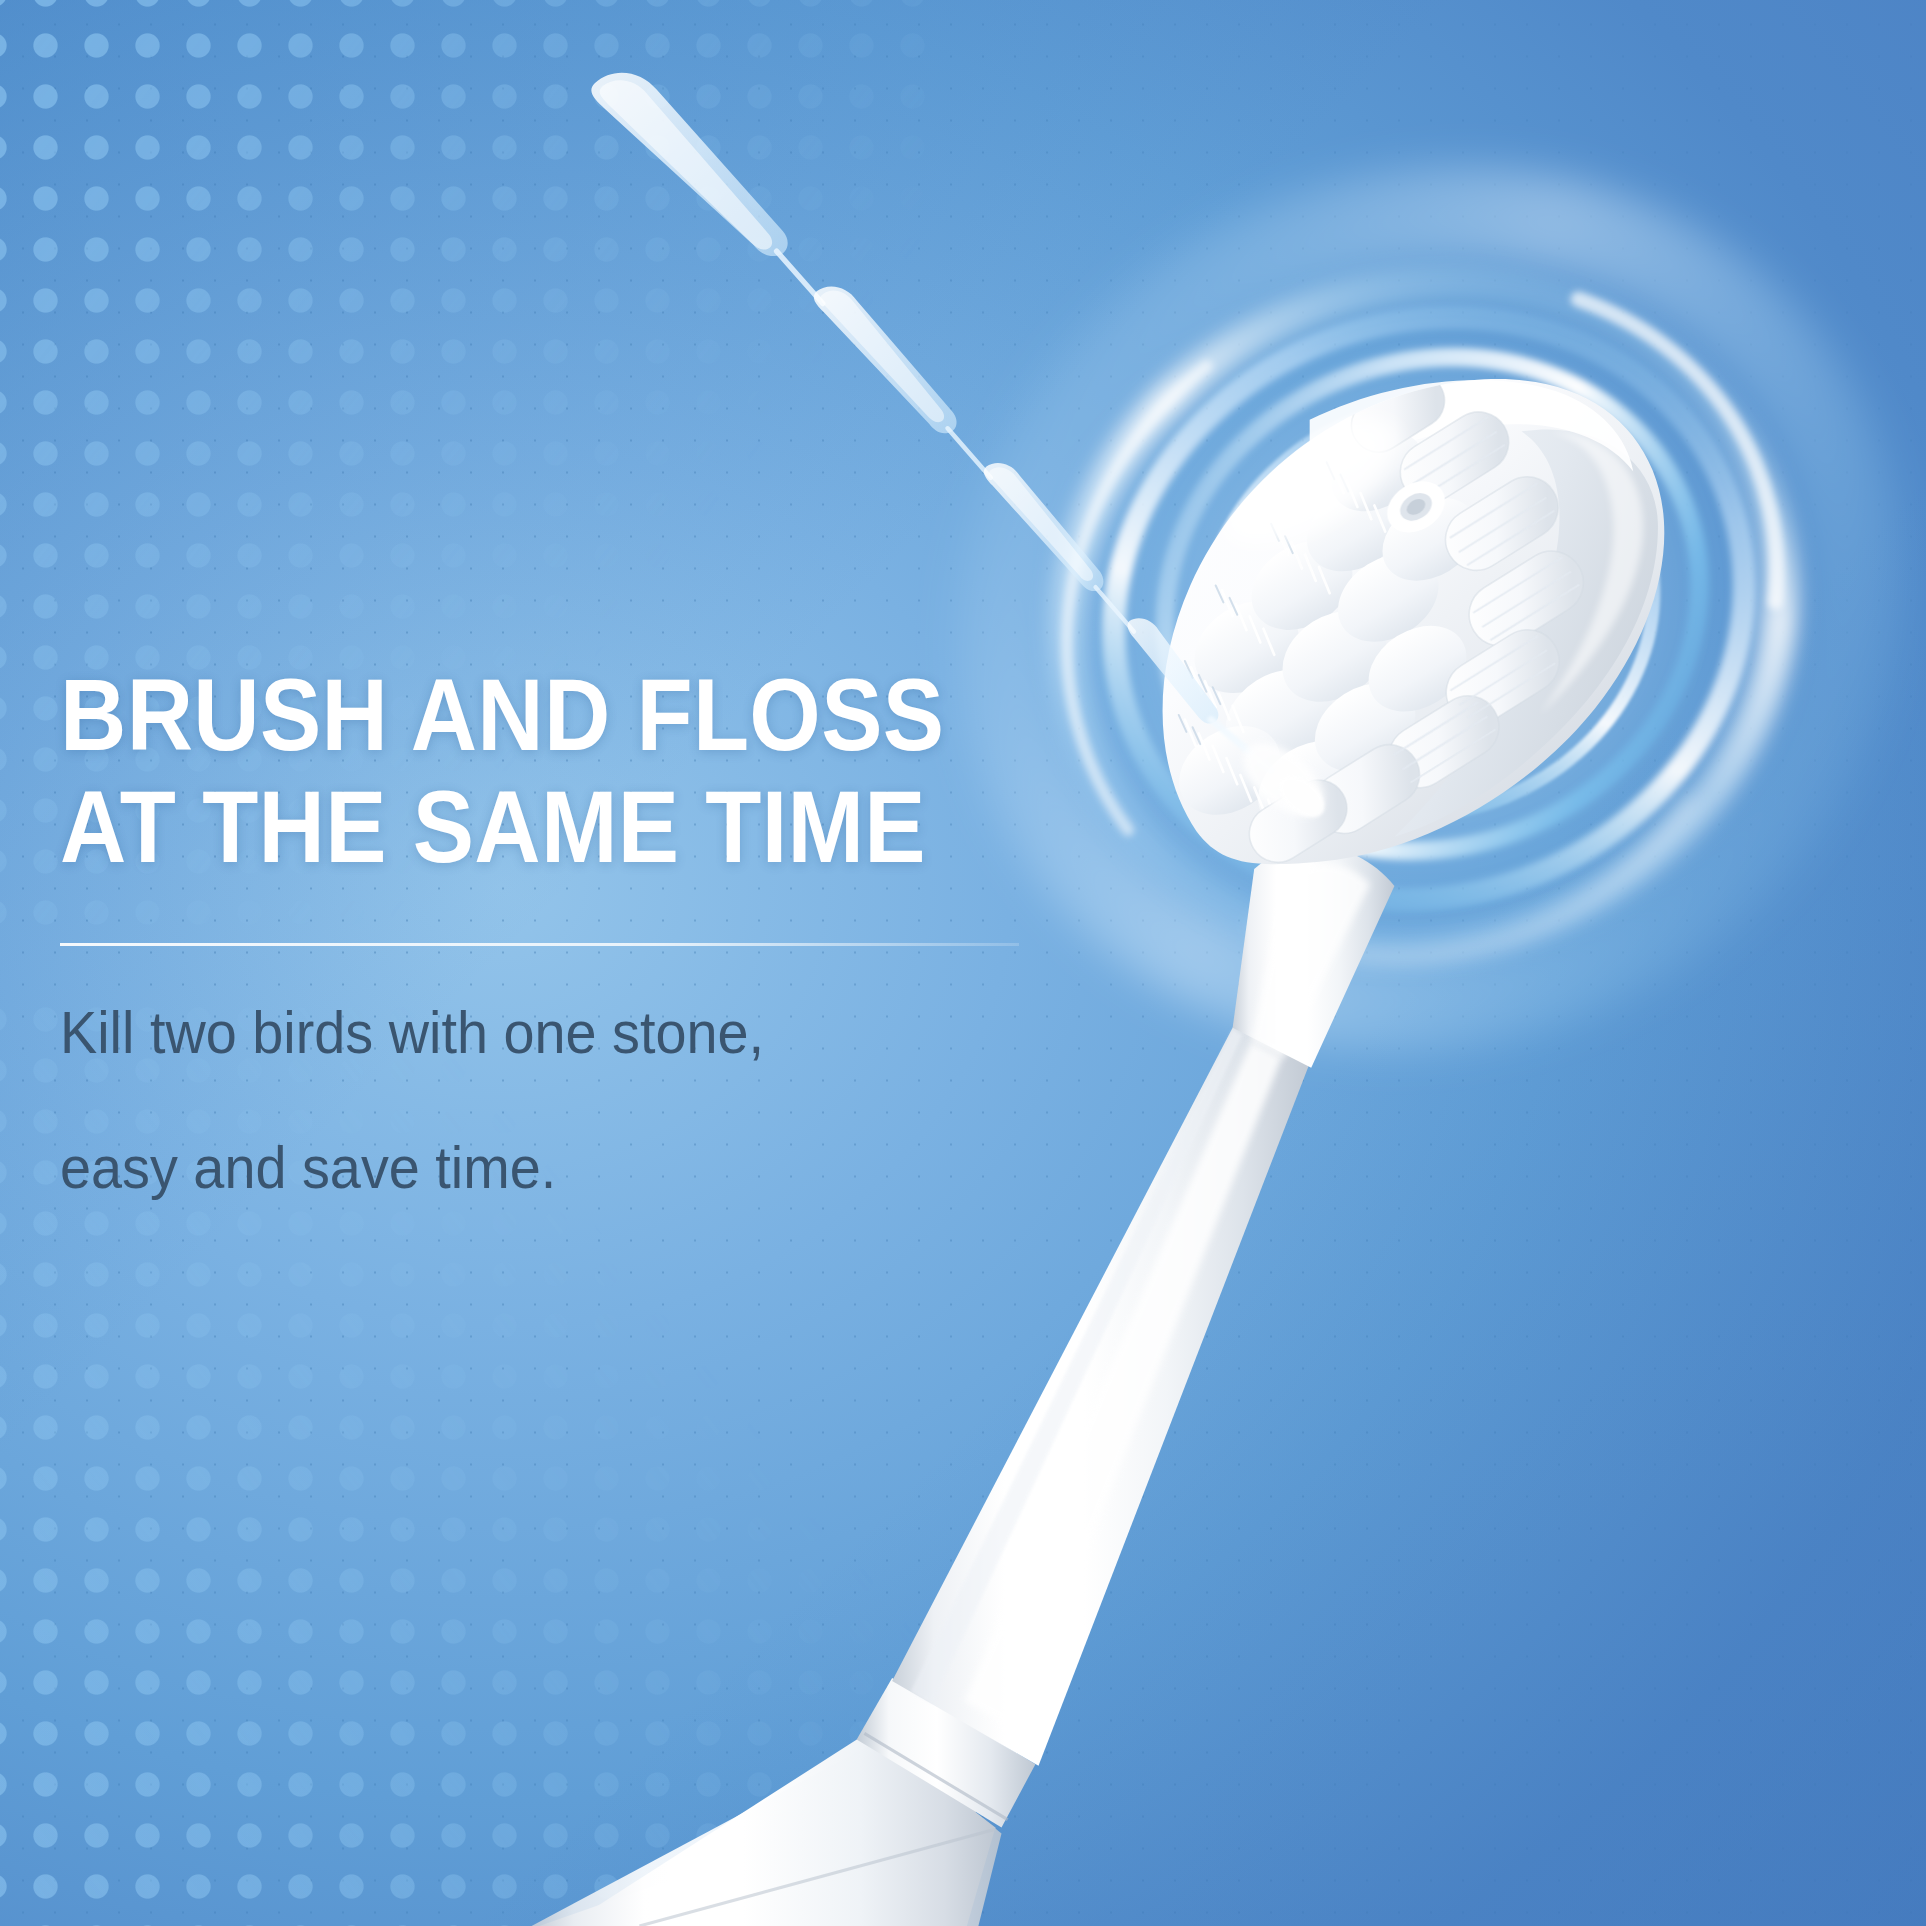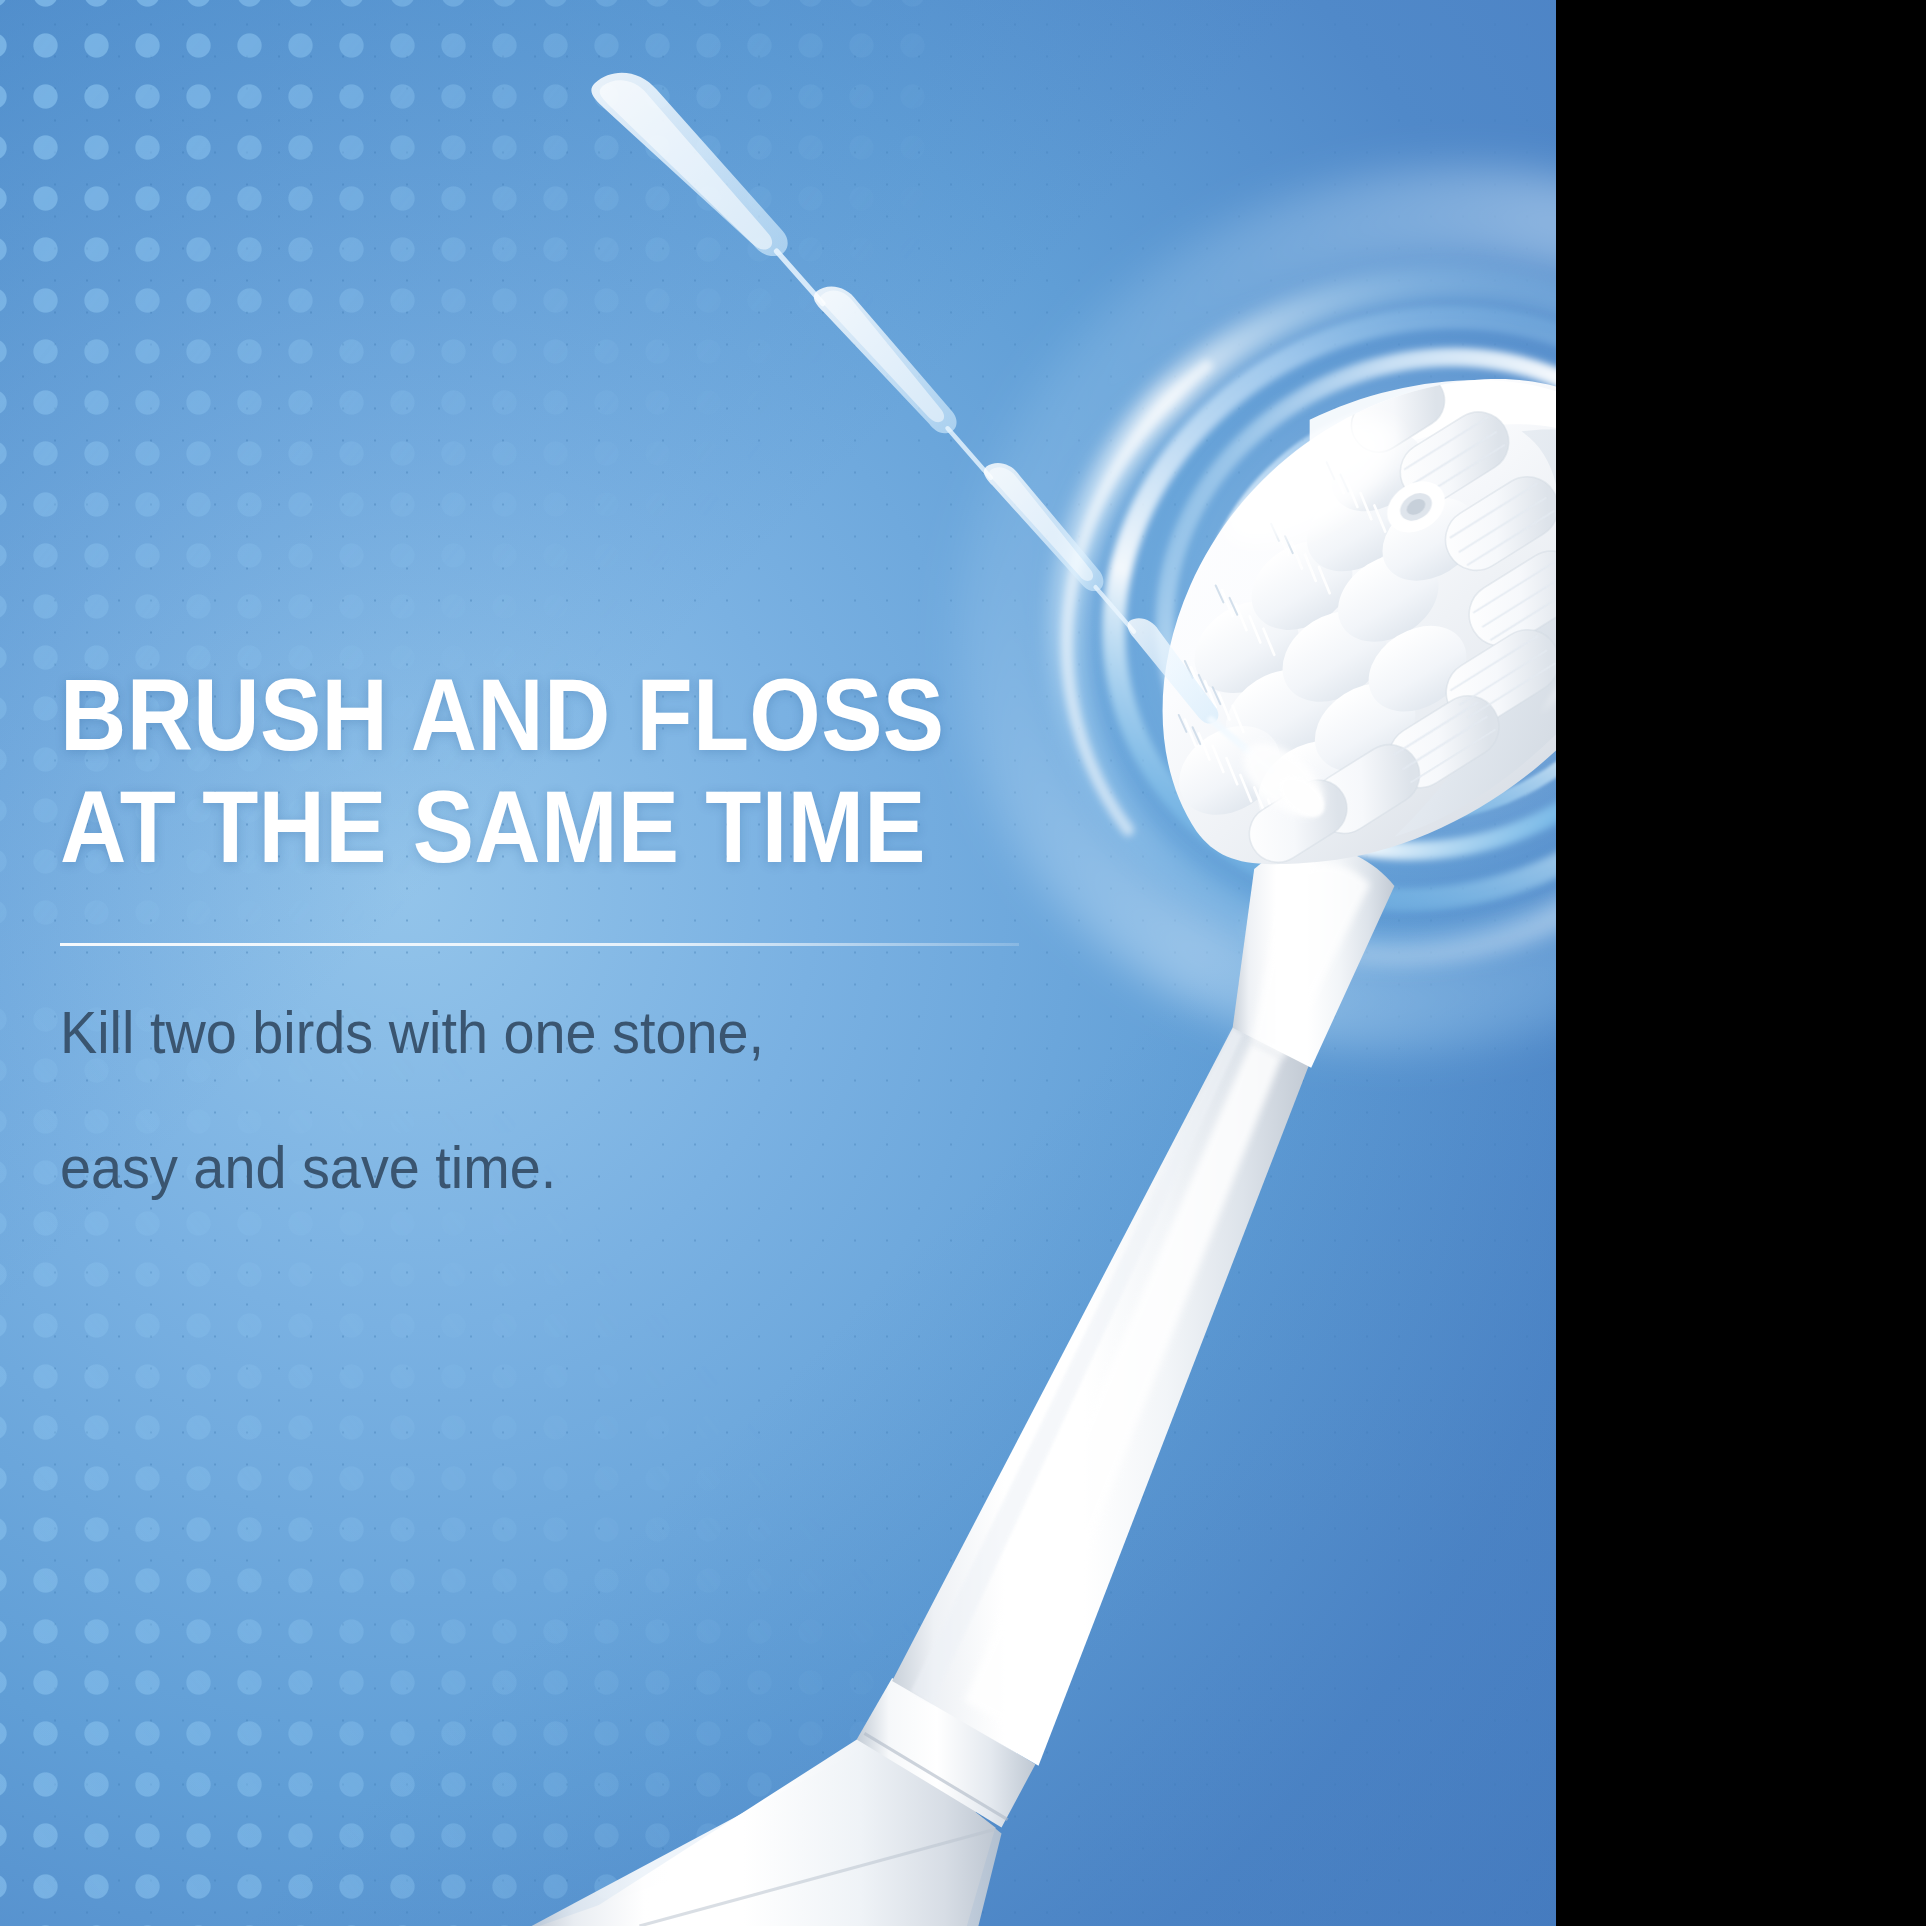--- a/index.html
+++ b/index.html
@@ -1,17 +1,17 @@
 <!DOCTYPE html>
 <html style="font-size:12.3px"><head>
 <meta charset="utf-8">
 <style>
   html,body{margin:0;padding:0;background:#000;}
   #stage{
-    position:relative;width:1556px;height:1926px;overflow:hidden;
+    position:relative;width:1926px;height:1926px;overflow:hidden;
     font-family:"Liberation Sans",sans-serif;
     background:#4f86c8;
   }
 
   
   .bg-base{
     position:absolute;inset:0;
     background:
       radial-gradient(ellipse 110% 95% at 26% 46%, #93c4ea 0%, #7ab1e2 24%, #609ed6 50%, #5089c9 72%, #4a7ec2 100%);
   }

